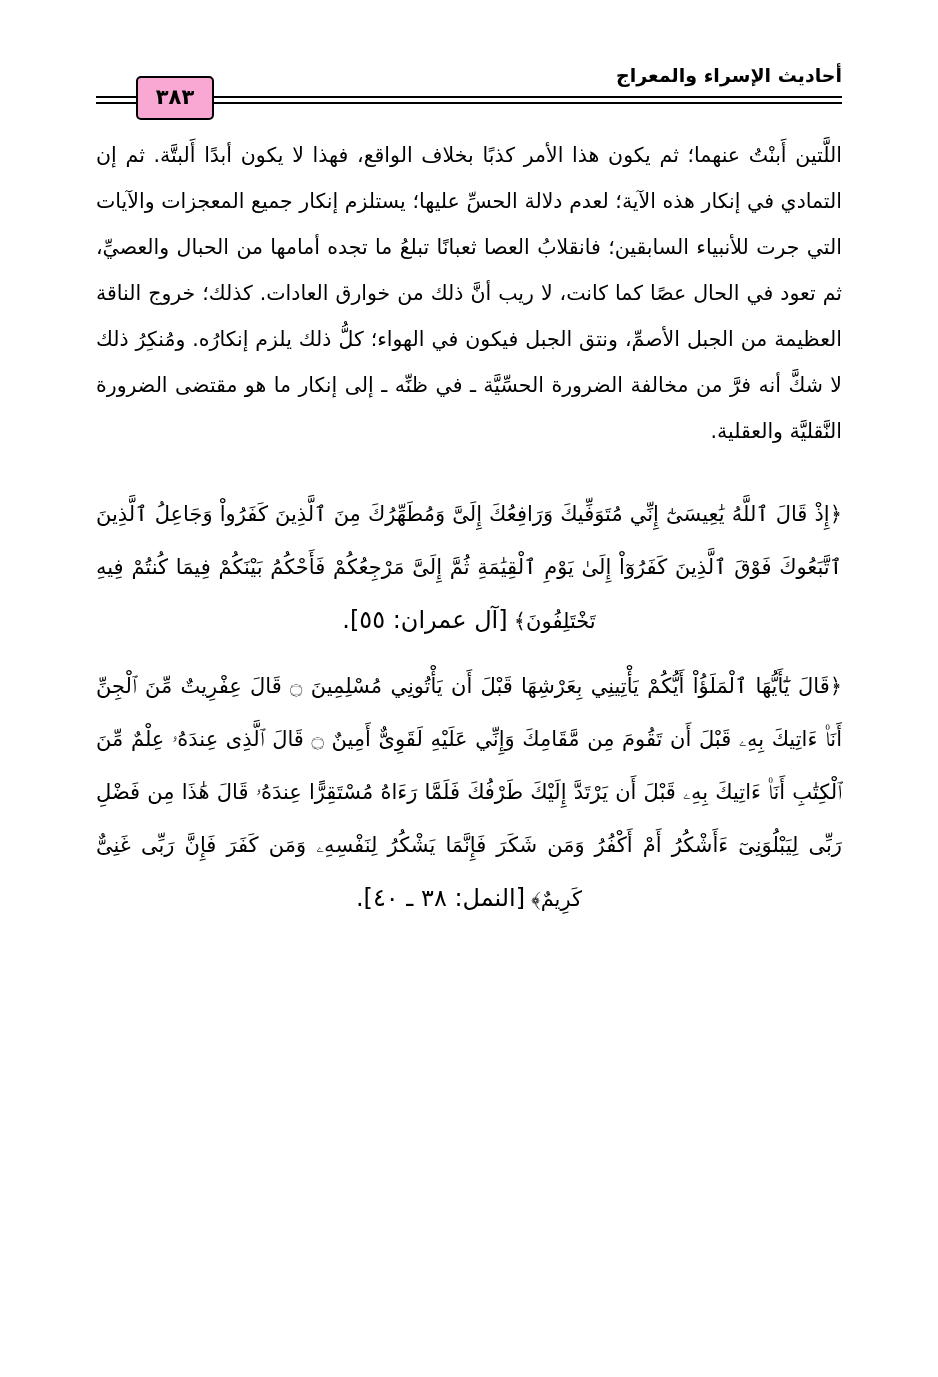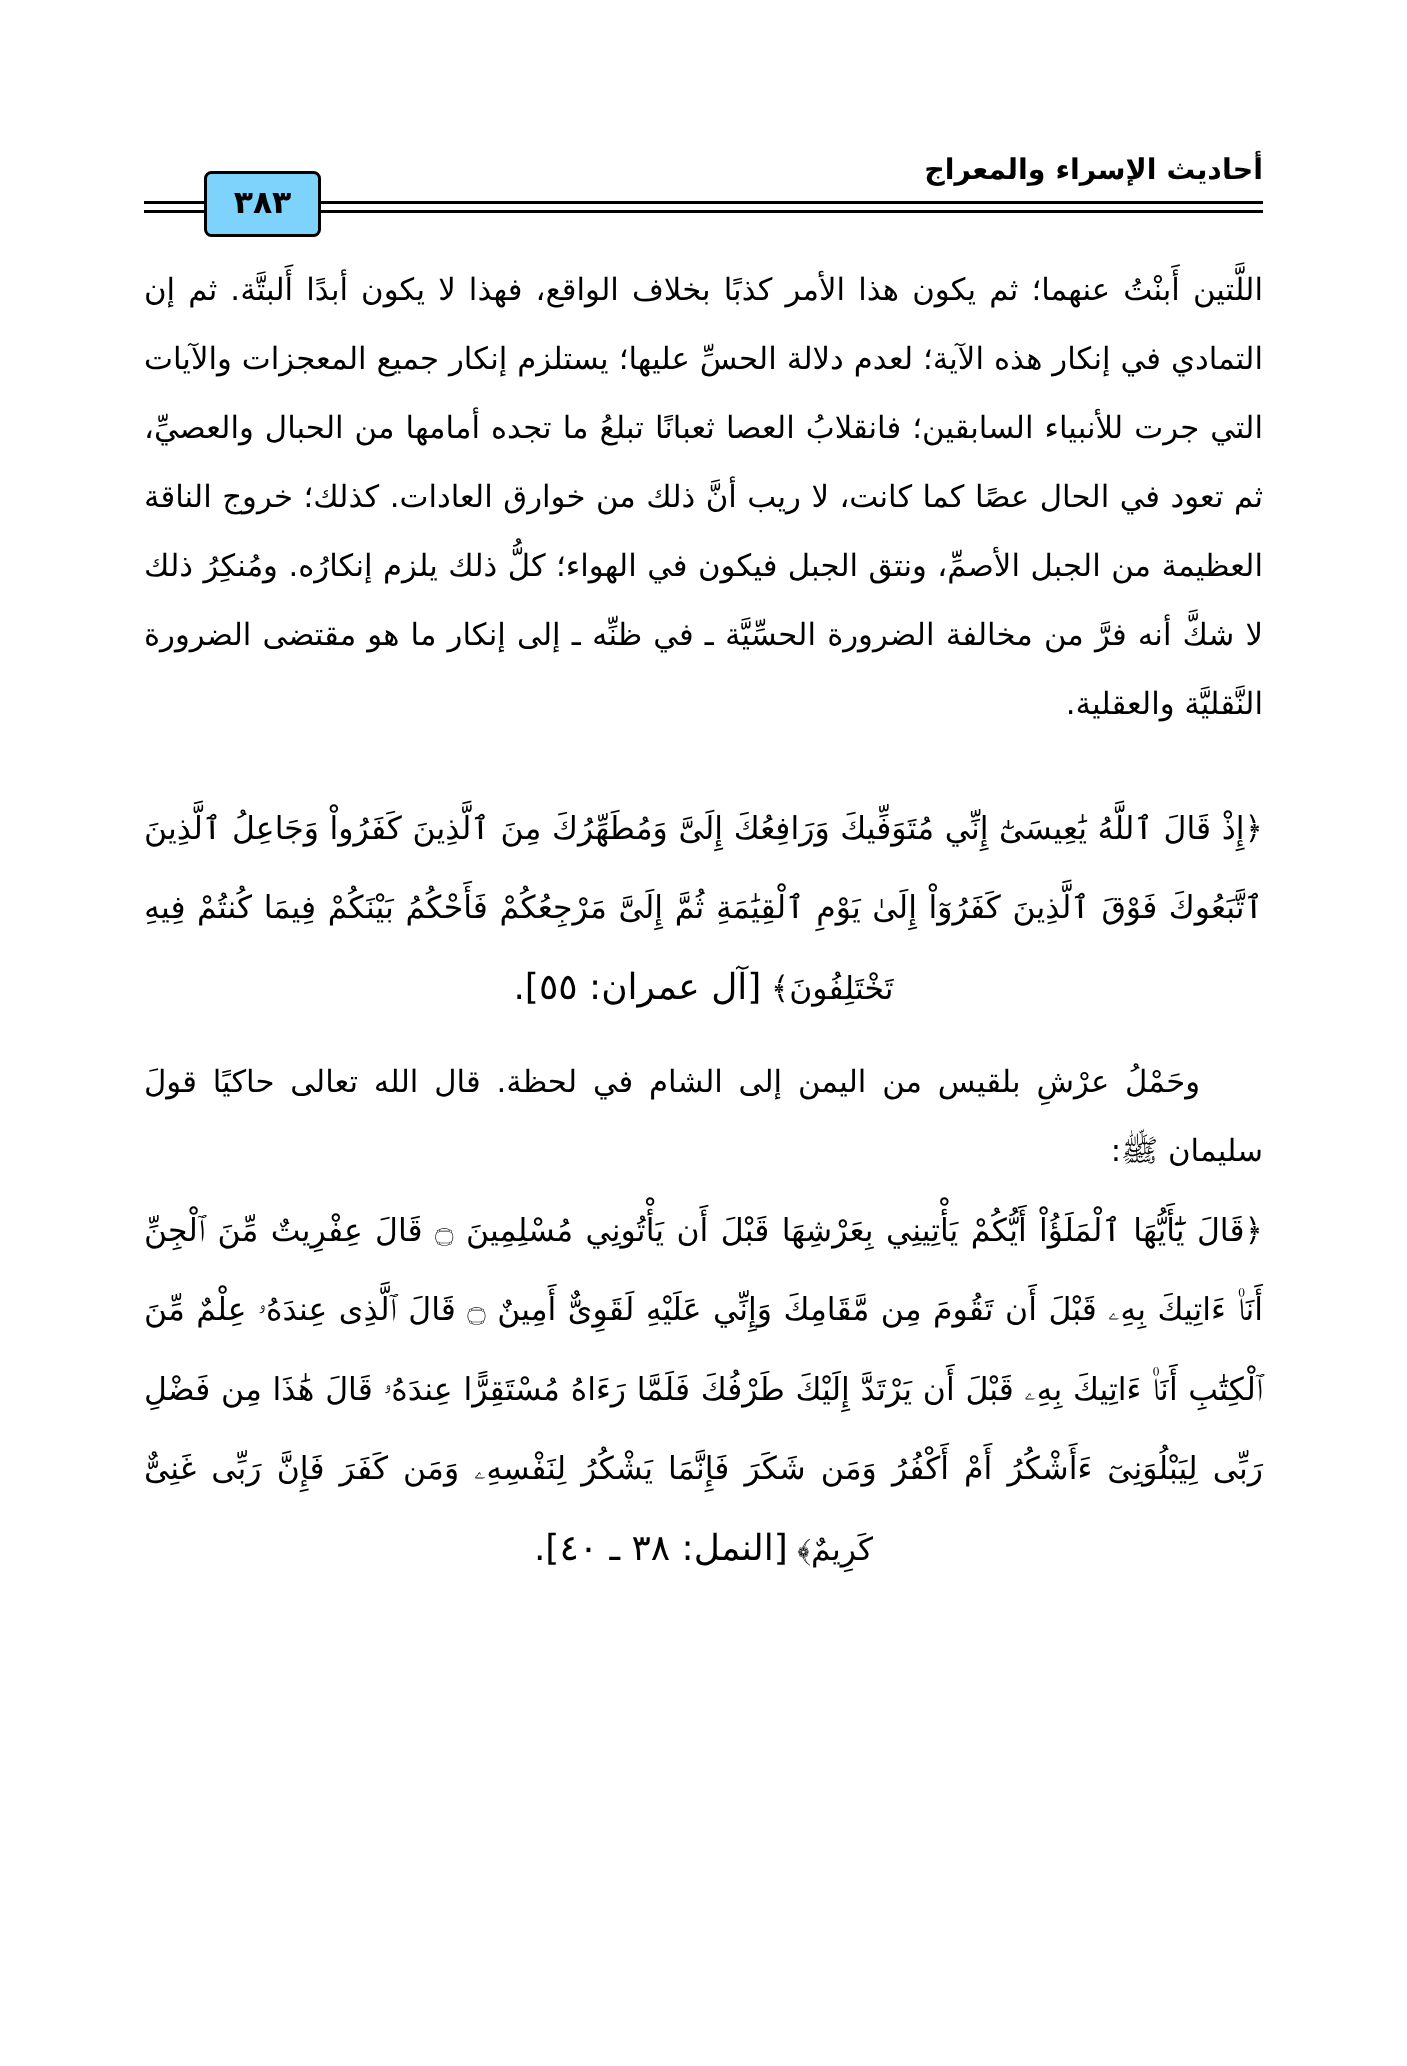--- a/index.html
+++ b/index.html
@@ -12,21 +12,20 @@
     height: 1377px;
     position: relative;
     font-family: "DejaVu Sans", "Liberation Sans", sans-serif;
     color: #000000;
     overflow: hidden;
   }
   .page {
     position: absolute;
     inset: 0;
     padding: 16px;
-    margin-top: 38px;
   }
 
   
   .header {
     position: absolute;
     top: 62px;
     right: 96px;
     left: 96px;
     height: 56px;
   }
@@ -58,21 +57,21 @@
   .rule-bottom { top: 6px; }
 
   .page-number-box {
     position: absolute;
     top: -20px;
     left: 40px;
     min-width: 74px;
     height: 40px;
     border: 2px solid #000;
     border-radius: 5px;
-    background: #7dd3fc;
+    background: #f9a8d4;
     display: flex;
     align-items: center;
     justify-content: center;
     z-index: 3;
   }
   .page-number {
     font-size: 21px;
     font-weight: bold;
     line-height: 1;
     padding-bottom: 2px;
@@ -161,23 +160,20 @@
     <div class="spacer-sm"></div>
 
 
     <p class="quran">
       <span class="brace">﴿إِذْ قَالَ ٱللَّهُ يَٰعِيسَىٰٓ إِنِّي مُتَوَفِّيكَ وَرَافِعُكَ إِلَىَّ وَمُطَهِّرُكَ مِنَ ٱلَّذِينَ كَفَرُواْ وَجَاعِلُ ٱلَّذِينَ ٱتَّبَعُوكَ فَوْقَ ٱلَّذِينَ كَفَرُوٓاْ إِلَىٰ يَوْمِ ٱلْقِيَٰمَةِ ثُمَّ إِلَىَّ مَرْجِعُكُمْ فَأَحْكُمُ بَيْنَكُمْ فِيمَا كُنتُمْ فِيهِ تَخْتَلِفُونَ﴾</span>
       <span class="ref">[آل عمران: ٥٥].</span>
     </p>
 
     <div class="spacer-sm"></div>
 
-    <p class="indent">
-      <span>وحَمْلُ عرْشِ بلقيس من اليمن إلى الشام في لحظة. قال الله تعالى حاكيًا قولَ سليمان ﷺ:</span>
-    </p>
 
     <p class="quran">
       <span class="brace">﴿قَالَ يَٰٓأَيُّهَا ٱلْمَلَؤُاْ أَيُّكُمْ يَأْتِينِي بِعَرْشِهَا قَبْلَ أَن يَأْتُونِي مُسْلِمِينَ ۝ قَالَ عِفْرِيتٌ مِّنَ ٱلْجِنِّ أَنَا۠ ءَاتِيكَ بِهِۦ قَبْلَ أَن تَقُومَ مِن مَّقَامِكَ وَإِنِّي عَلَيْهِ لَقَوِىٌّ أَمِينٌ ۝ قَالَ ٱلَّذِى عِندَهُۥ عِلْمٌ مِّنَ ٱلْكِتَٰبِ أَنَا۠ ءَاتِيكَ بِهِۦ قَبْلَ أَن يَرْتَدَّ إِلَيْكَ طَرْفُكَ فَلَمَّا رَءَاهُ مُسْتَقِرًّا عِندَهُۥ قَالَ هَٰذَا مِن فَضْلِ رَبِّى لِيَبْلُوَنِىٓ ءَأَشْكُرُ أَمْ أَكْفُرُ وَمَن شَكَرَ فَإِنَّمَا يَشْكُرُ لِنَفْسِهِۦ وَمَن كَفَرَ فَإِنَّ رَبِّى غَنِىٌّ كَرِيمٌ﴾</span>
       <span class="ref">[النمل: ٣٨ ـ ٤٠].</span>
     </p>
 
   </div>
 </div>
 
 </body></html>

